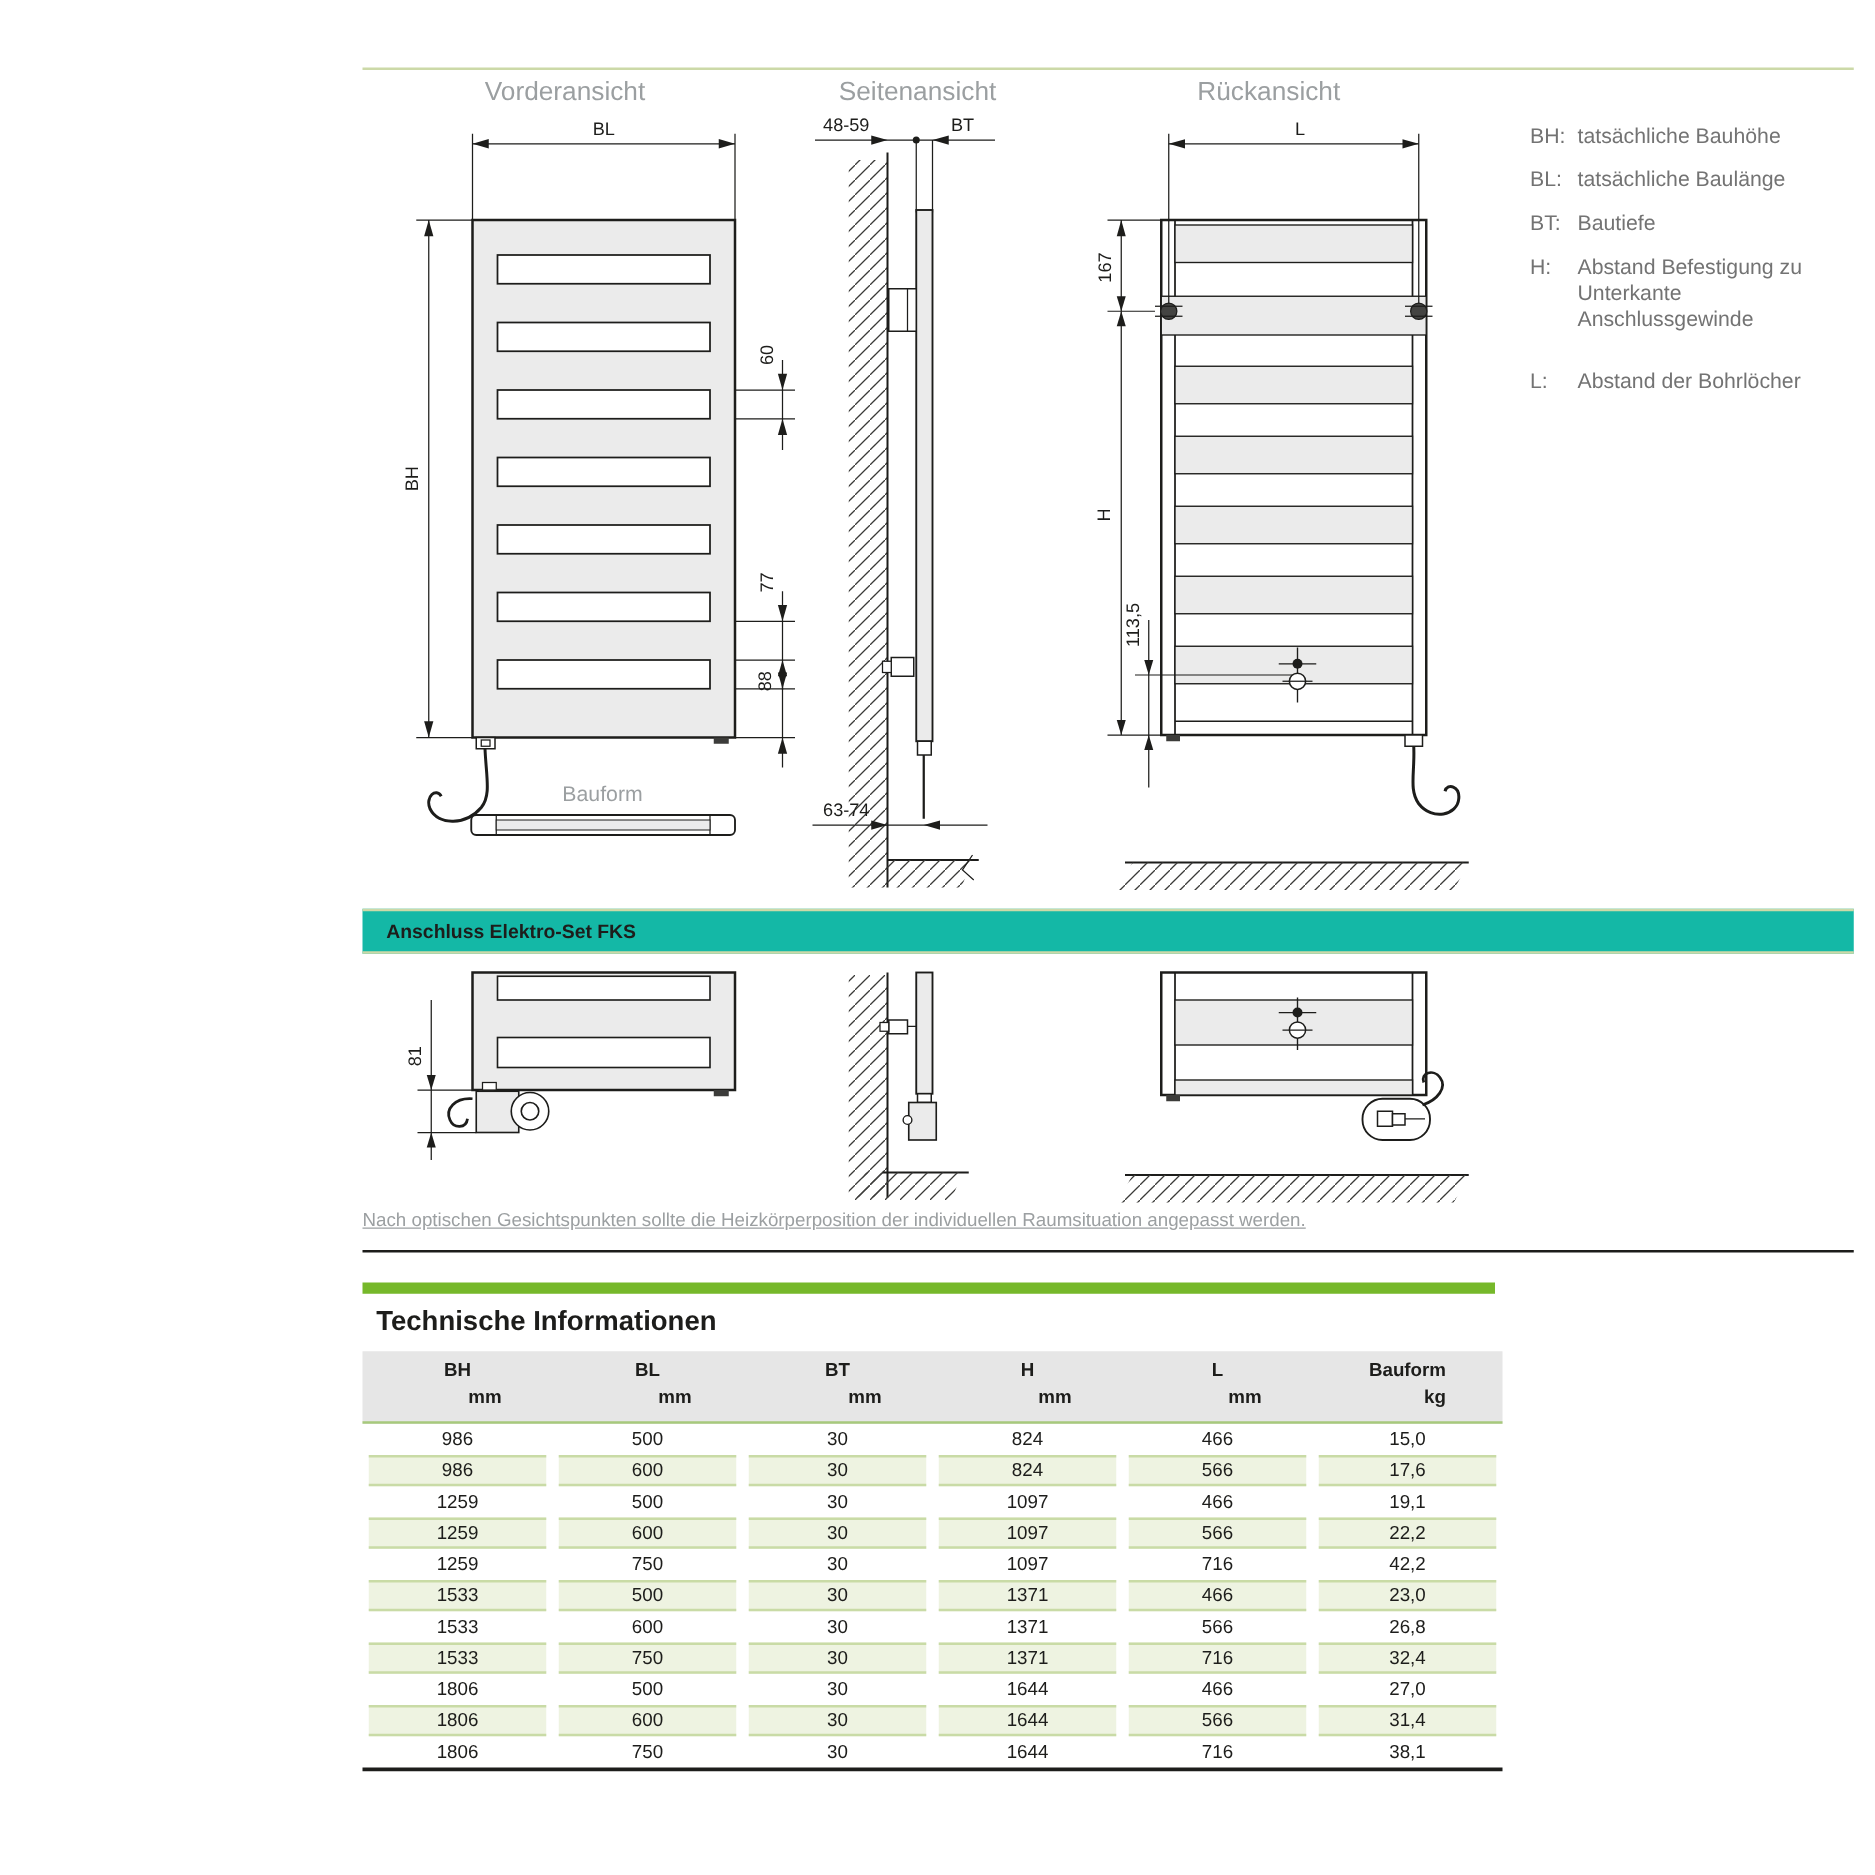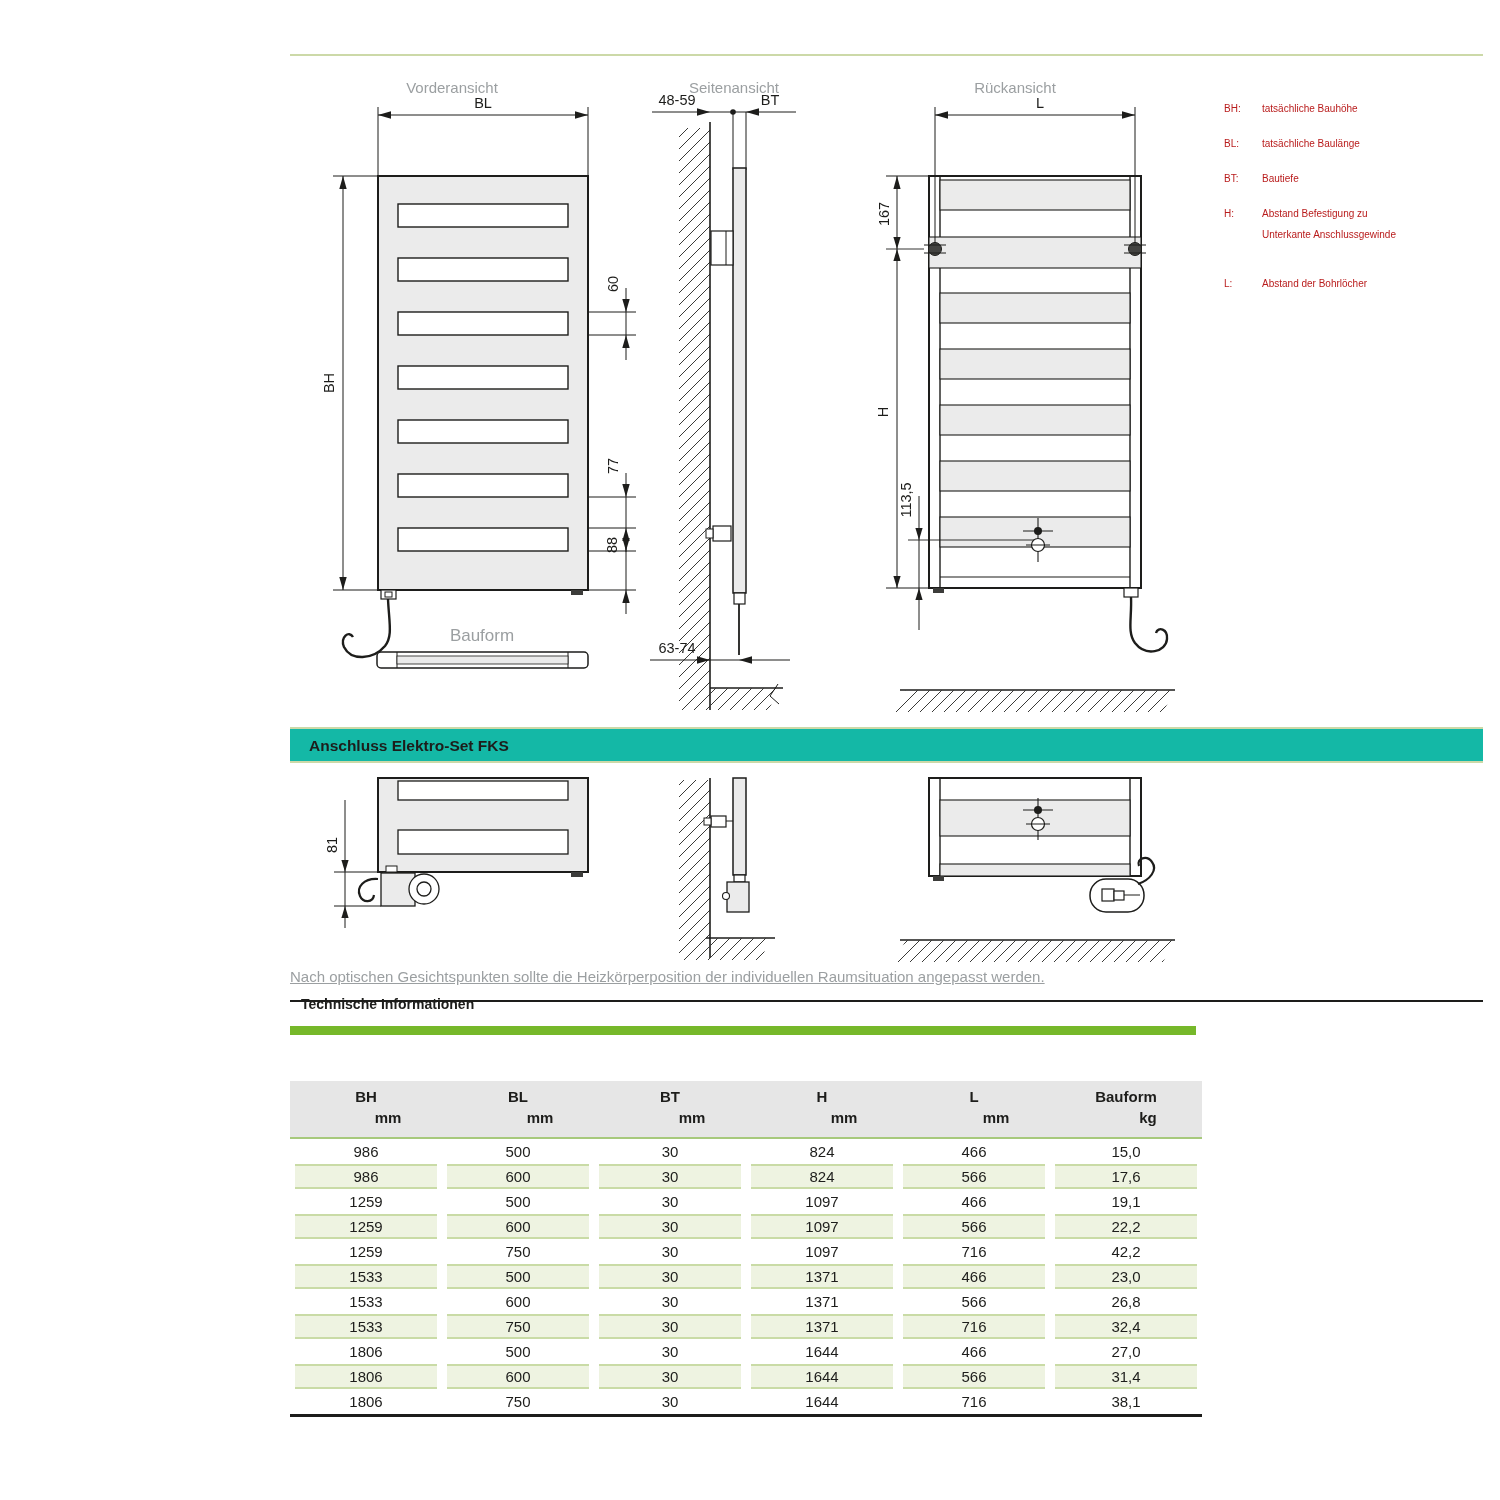--- a/index.html
+++ b/index.html
@@ -1,41 +1,41 @@
 <!DOCTYPE html>
 <html><head>
 <meta charset="utf-8">
 <style>
   html,body { margin:0; padding:0; background:#ffffff; }
   .page {
     position:relative; width:1500px; height:1500px; background:#ffffff;
     font-family:"Liberation Sans", sans-serif; color:#1d1d1b; overflow:hidden;
   }
   .topline { position:absolute; left:290px; top:54px; width:1193px; height:2px; background:#ccd9a8; }
-  .view-title { position:absolute; top:79px; transform:translateX(-50%); font-size:15px; color:#9b9fa1; white-space:nowrap; }
+  .view-title { position:absolute; top:62px; transform:translateX(-50%); font-size:21px; color:#9b9fa1; white-space:nowrap; }
   .vt-front { left:452px; } .vt-side { left:734px; } .vt-rear { left:1015px; }
 
   svg { position:absolute; }
   svg text { font-family:"Liberation Sans", sans-serif; }
   .dim  { font-size:14.5px; fill:#1d1d1b; text-anchor:middle; }
   .graylabel { font-size:17px; fill:#9b9fa1; text-anchor:middle; }
 
-  .legend { position:absolute; left:1224px; top:98px; width:250px; font-size:10px; color:#b91c1c; line-height:21px; }
+  .legend { position:absolute; left:1224px; top:98px; width:250px; font-size:17px; color:#737373; line-height:21px; }
   .legend-row { display:flex; margin-bottom:14px; }
   .legend-row.last { margin-top:28px; }
   .legend-key { width:38px; flex:none; }
 
   .banner { position:absolute; left:290px; top:727px; width:1193px; height:36px; background:#14b8a6;
             border-top:2px solid #ccd9a8; border-bottom:2px solid #ccd9a8; box-sizing:border-box; }
   .banner-text { font-size:15.5px; font-weight:bold; padding:8px 0 0 19px; }
 
   .note { position:absolute; left:290px; top:968px; font-size:15px; color:#9b9fa1;text-decoration:underline; }
   .rule { position:absolute; left:290px; top:1000px; width:1193px; height:2px; background:#1d1d1b; }
   .greenbar { position:absolute; left:290px; top:1026px; width:906px; height:9px; background:#76b82a; }
-  .table-title { position:absolute; left:301px; top:996px; font-size:14px; font-weight:bold; }
+  .table-title { position:absolute; left:301px; top:1044px; font-size:22px; font-weight:bold; }
 
   .table { position:absolute; left:290px; top:1081px; width:912px; border-bottom:3px solid #1d1d1b; }
   .thead { display:grid; grid-template-columns:repeat(6,1fr); background:#e6e6e6;
            padding:6px 0 8px 0; border-bottom:2px solid #a7c97c; }
   .th { text-align:center; font-weight:bold; font-size:15px; }
   .th .lbl { display:block; line-height:20px; }
   .th .unit { display:block; line-height:22px;margin-left:44px; }
   .trow { display:grid; grid-template-columns:repeat(6,1fr); height:25px; }
   .td { text-align:center; font-size:15px; line-height:25px; }
   .trow.stripe .td { background:#eef3e1; border-top:2px solid #c9dba6; border-bottom:2px solid #c9dba6;

